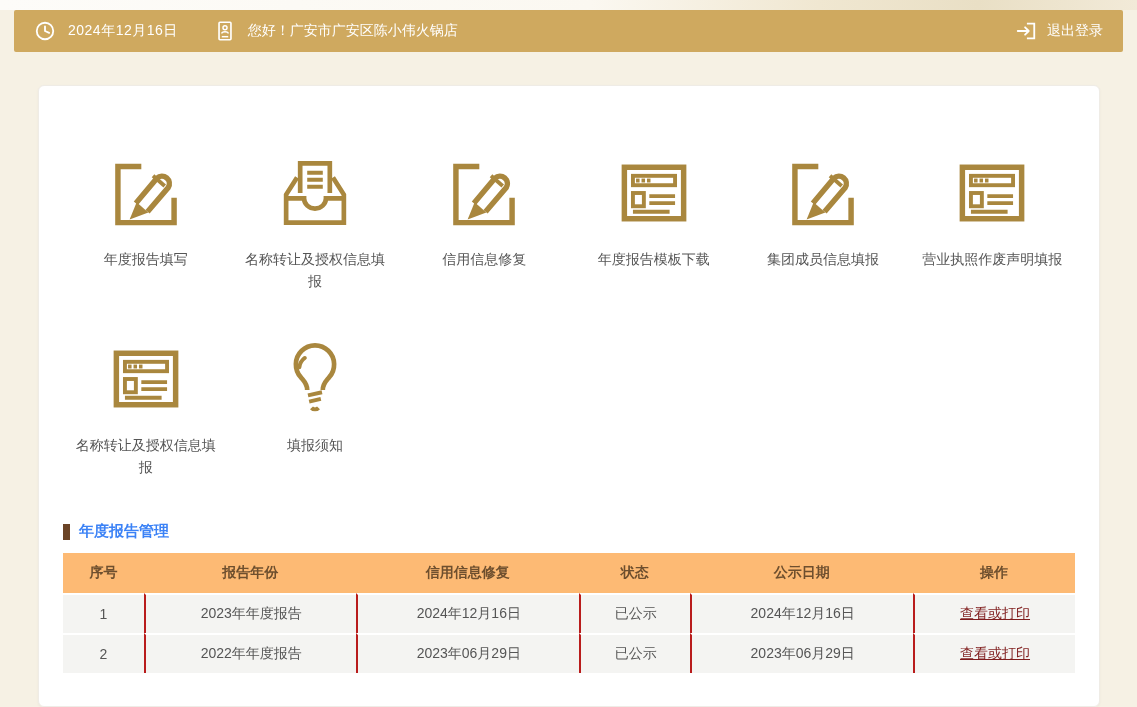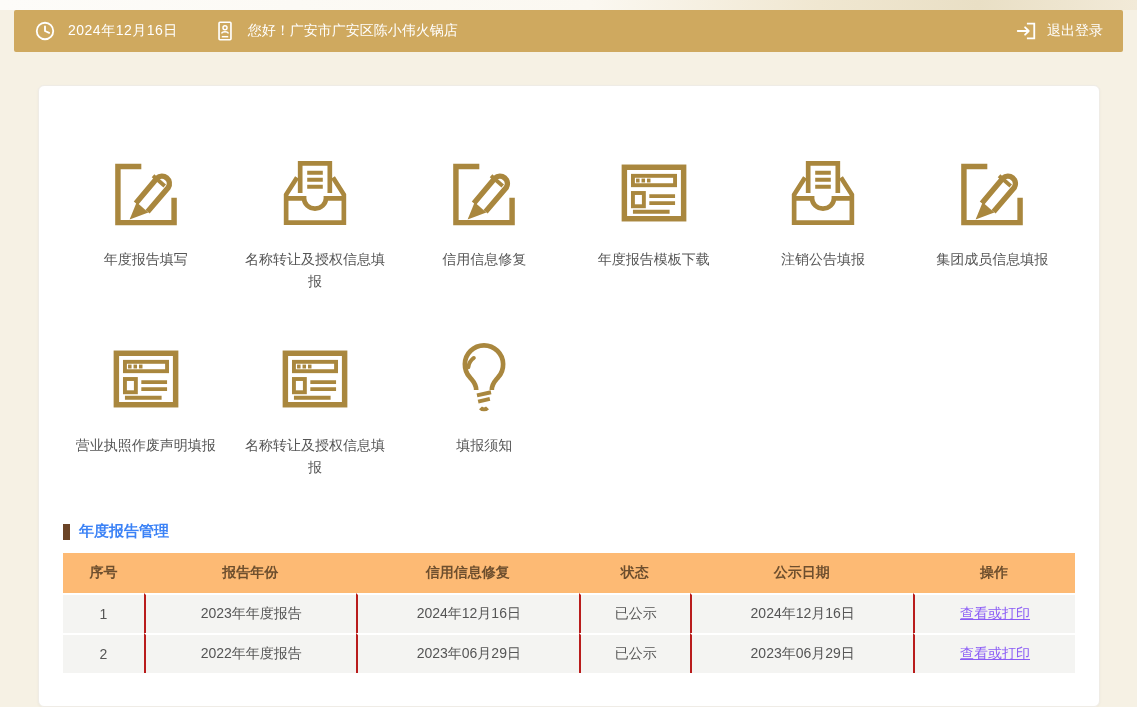--- a/index.html
+++ b/index.html
@@ -62,21 +62,21 @@
   table { width:100%; margin-top:12px; border-collapse:separate; border-spacing:0; font-size:14px; table-layout:fixed; }
   thead th {
     background:#fdba74; color:#6e4f2e; font-weight:bold;
     height:40px; text-align:center;
   }
   tbody td {
     background:#f4f4f2; color:#555; height:40px; text-align:center;
     border-top:2px solid #fff; border-left:2px solid #b91c1c;
   }
   tbody tr td:first-child { border-left:none; }
-  tbody a { color:#8b5cf6; text-decoration:underline; cursor:pointer;text-align:center; }
+  tbody a { color:#7f1d1d; text-decoration:underline; cursor:pointer;text-align:center; }
 </style>
 </head>
 <body>
 
 <svg width="0" height="0" style="position:absolute" aria-hidden="true">
   <defs>
     <symbol id="i-edit" viewBox="0 0 100 100">
       <path d="M44 16 H14 V88 H86 V56" fill="none" stroke="currentColor" stroke-width="7"></path>
       <path d="M37 63 L64 31 a9.5 9.5 0 0 1 14.5 12 L52 74" fill="none" stroke="currentColor" stroke-width="7"></path>
       <path d="M59 28 L74 41" fill="none" stroke="currentColor" stroke-width="5"></path>
@@ -161,26 +161,20 @@
         <svg class="gi">
             <use href="#i-edit"></use>
           </svg>
         <div class="gi-label">信用信息修复</div>
       </div>
       <div class="grid-cell">
         <svg class="gi">
             <use href="#i-browser"></use>
           </svg>
         <div class="gi-label">年度报告模板下载</div>
-      </div>
-      <div class="grid-cell">
-        <svg class="gi">
-            <use href="#i-inbox"></use>
-          </svg>
-        <div class="gi-label">注销公告填报</div>
       </div>
       <div class="grid-cell">
         <svg class="gi">
             <use href="#i-edit"></use>
           </svg>
         <div class="gi-label">集团成员信息填报</div>
       </div>
       <div class="grid-cell">
         <svg class="gi">
             <use href="#i-browser"></use>

